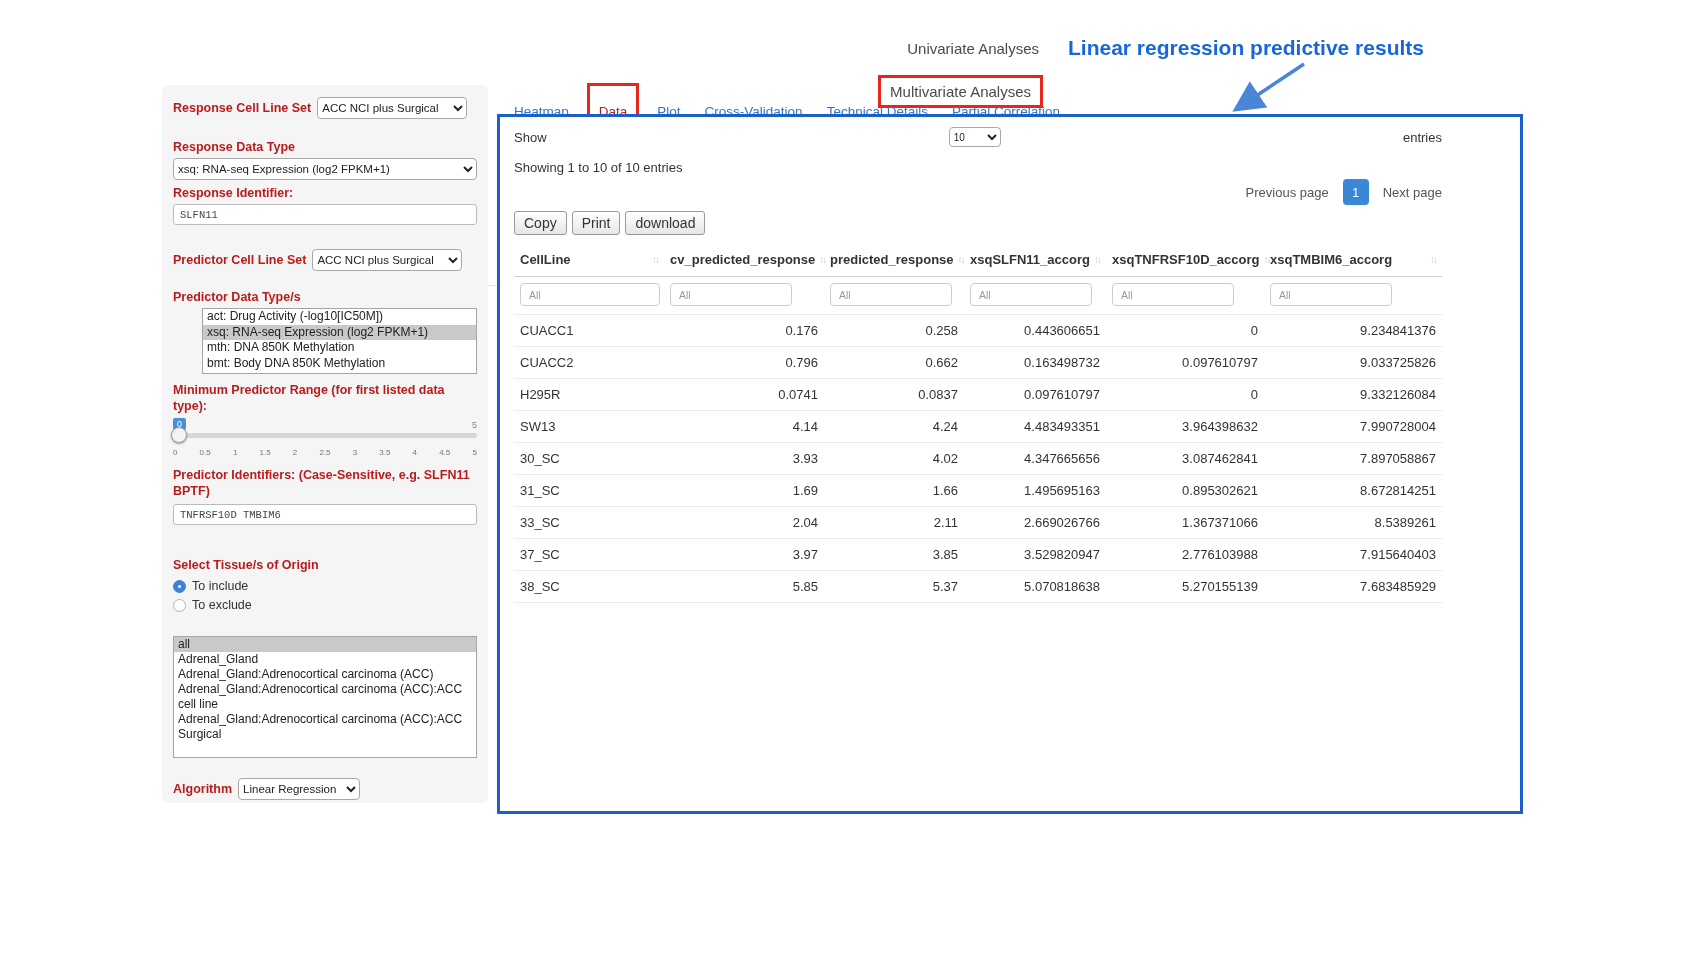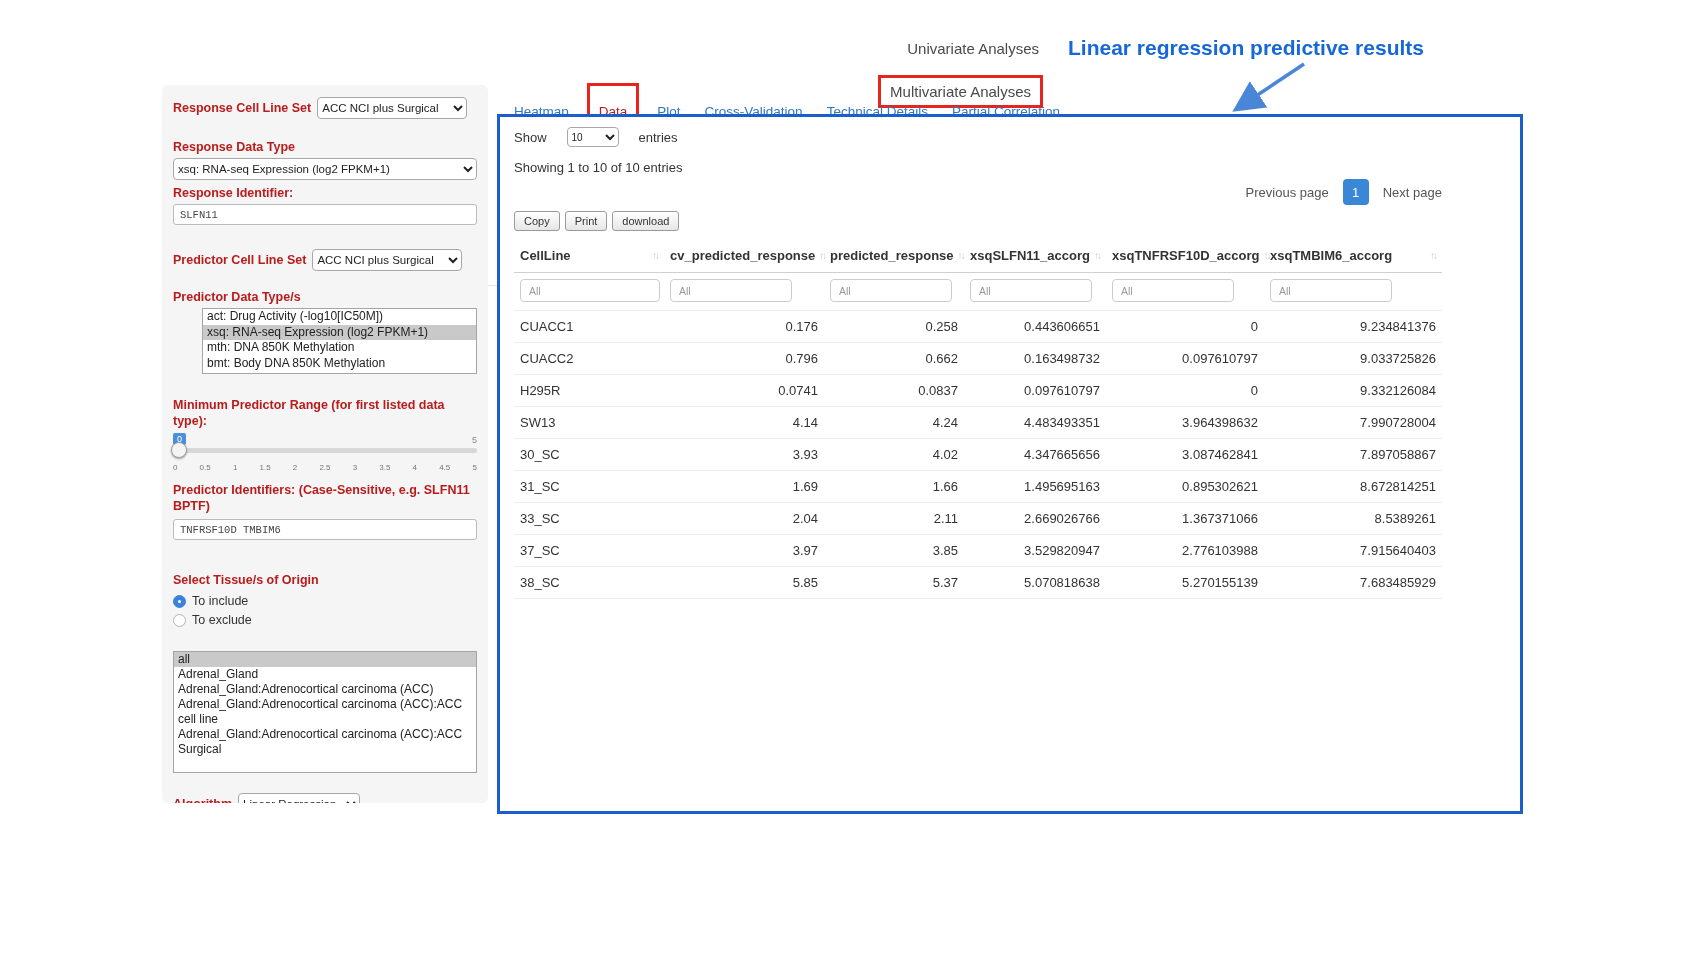--- a/index.html
+++ b/index.html
@@ -40,21 +40,21 @@
     font-size:10.5px; padding:0 6px; color:#444; width:100%; font-family:Liberation Mono, monospace; }
   .listbox { background:#fff; border:1px solid #a5a5a5; margin-top:3px; overflow-y:auto; }
   .listbox .opt { padding:0 4px; line-height:15.5px; font-size:12px; white-space:nowrap;
     overflow:hidden; cursor:default; color:#222; }
   .listbox.wrap .opt { white-space:normal; line-height:15px; }
   .opt.selected { background:var(--sel-gray); }
   .lb-types { height:66px;margin-left:29px; }
   .lb-tissues { height:122px; }
 
   .mt3{margin-top:3px}.mt5{margin-top:5px}.mt6{margin-top:6px}
-  .mt7{margin-top:23px}.mt10{margin-top:10px}.mt18{margin-top:18px}.mt20{margin-top:20px}
+  .mt7{margin-top:8px}.mt10{margin-top:10px}.mt18{margin-top:18px}.mt20{margin-top:20px}
   .mt24{margin-top:24px}.mt32{margin-top:32px}
 
   
   .slider { margin-top:4px; position:relative; padding-top:15px; }
   .slider-val { position:absolute; left:0; top:0; background:#4a90d9; color:#fff;
     font-size:9px; padding:0 4px; line-height:12px; border-radius:2px; }
   .slider-max { position:absolute; right:0; top:2px; color:#888; font-size:9px; }
   .slider-track { height:5px; background:#d8d8d8; border-radius:3px; position:relative; }
   .slider-handle { position:absolute; left:-2px; top:-6px; width:16px; height:16px;
     border-radius:50%; background:#f4f4f4; border:1px solid #a0a0a0;
@@ -74,31 +74,31 @@
   
   .tabs { position:absolute; left:514px; top:90px; display:flex; align-items:center;
     gap:24px; font-size:13.5px; }
   .tab { color:var(--link-blue); cursor:pointer; white-space:nowrap; }
   .tab.active { color:#b91c1c; border:3px solid var(--red); padding:18px 9px; margin:-7px -6px; }
 
   
   .result-box { position:absolute; left:497px; top:114px; width:1026px; height:700px;
     border:3px solid var(--box-blue); background:#fff; padding:10px 0 0 14px; }
   .content-col { width:928px; }
-  .show-row { display:flex; align-items:center; gap:20px; font-size:13px; }
+  .show-row { display:flex; align-items:center; gap:20px; font-size:13px;justify-content:space-between; }
   .info { margin-top:13px; font-size:13px; color:#333; }
   .pager { display:flex; justify-content:flex-end; align-items:center; gap:14px;
     margin-top:4px; font-size:13px; color:#555; }
   .pg-btn { cursor:pointer; }
   .pg-cur { background:var(--page-blue); color:#fff; width:26px; height:26px;
     display:flex; align-items:center; justify-content:center; border-radius:4px;
     font-size:13px; cursor:pointer; }
   .btn-row { display:flex; gap:5px; margin-top:6px; }
   .dt-btn { border:1px solid #9a9a9a; background:linear-gradient(#ffffff,#e6e6e6);
-    font-size:11px; padding:3px 9px; border-radius:3px; color:#333; cursor:pointer;
+    font-size:14px; padding:3px 9px; border-radius:3px; color:#333; cursor:pointer;
     font-family:inherit; }
 
   
   .dt { width:100%; border-collapse:collapse; margin-top:8px; font-size:13px; table-layout:fixed; }
   .dt th:nth-child(1){width:150px}.dt th:nth-child(2){width:160px}
   .dt th:nth-child(3){width:140px}.dt th:nth-child(4){width:142px}
   .dt th:nth-child(5){width:158px}.dt th:nth-child(6){width:auto}
   .dt thead th { font-weight:bold; text-align:left; padding:9px 6px;
     border-bottom:1px solid #cfcfcf; font-size:13px; cursor:pointer; }
   .th-flex { display:flex; align-items:center; justify-content:space-between; gap:4px; }

